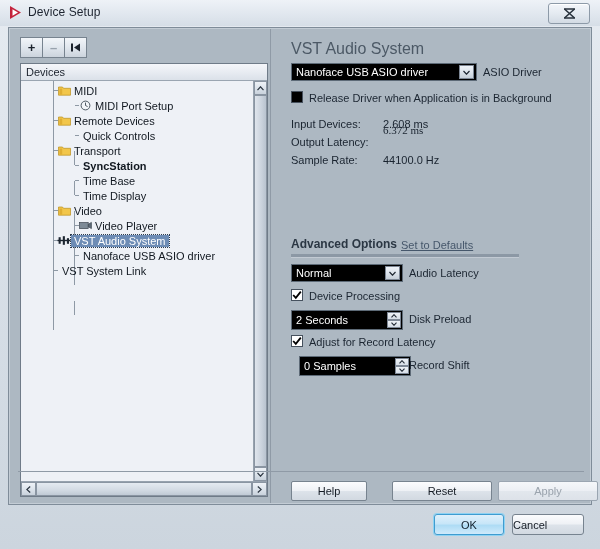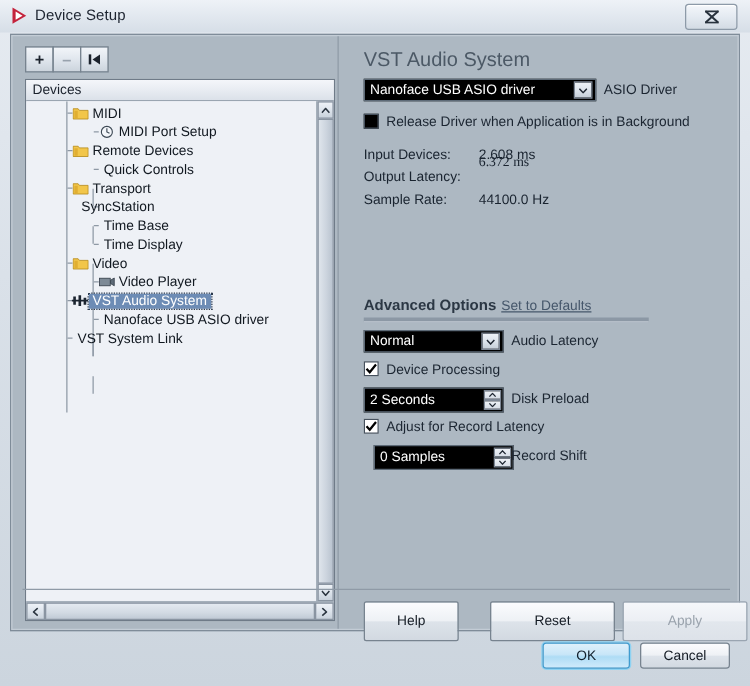--- a/index.html
+++ b/index.html
@@ -186,21 +186,21 @@
   .adv-link{
     position:absolute;left:128px;top:211px;font-size:11px;color:#46576b;
     text-decoration:underline;cursor:pointer;
   }
   .adv-rule{
     position:absolute;left:18px;top:226px;width:228px;height:3px;
     background:#8c98a5;border-bottom:1px solid #c2cad3;
   }
   
   .pbtn{
-    position:absolute;height:32px;
+    position:absolute;height:20px;
     background:linear-gradient(180deg,#fbfcfe 0%,#eef1f5 48%,#dde3ea 52%,#d2d9e1 100%);
     border:1px solid #77838f;border-radius:2px;
     font-size:11px;color:#141b24;
     display:flex;align-items:center;justify-content:center;
     cursor:pointer;box-sizing:border-box;
   }
   .pbtn.disabled{color:#9aa3ad;border-color:#9aa5b1;cursor:default;
     background:linear-gradient(180deg,#f5f7fa 0%,#eceff4 48%,#e2e7ed 52%,#dde2e9 100%);}
   .btn-sep{
     position:absolute;left:9px;top:471px;width:566px;height:1px;background:#8f9aa6;
@@ -215,21 +215,21 @@
     box-shadow:0 0 0 1px #8ed2f2;
     font-size:11px;color:#12202c;
     display:flex;align-items:center;justify-content:center;cursor:pointer;
     box-sizing:border-box;
   }
   .cancelbtn{
     position:absolute;left:512px;top:514px;width:72px;height:21px;
     background:linear-gradient(180deg,#fbfcfe 0%,#eef1f5 48%,#dde3ea 52%,#d2d9e1 100%);
     border:1px solid #77838f;border-radius:3px;
     font-size:11px;color:#141b24;
-    display:flex;align-items:center;justify-content:center;cursor:pointer;
+    display:flex;align-items:center;justify-content:flex-start;cursor:pointer;
     box-sizing:border-box;
   }
 </style>
 </head>
 <body>
 
 <div class="window">
 
   <div class="titlebar">
     <span class="title-icon">
@@ -317,21 +317,21 @@
           <div class="tnode" style="left: 36px; top: 62px;">
             <span class="ticon">
               <svg width="13" height="11" viewBox="0 0 13 11">
                 <path d="M0.5 2 L4.5 2 L5.5 3.3 L12.5 3.3 L12.5 10.2 L0.5 10.2 Z" fill="#f2c64a" stroke="#b98f20" stroke-width="0.7"></path>
                 <path d="M1.5 3.6 L4.2 3.6 L4.2 9.6 L1.5 9.6 Z" fill="#e0ae32"></path>
               </svg>
             </span>
             <span class="tlabel">Transport</span>
           </div>
           <div class="tline h" style="left: 54px; top: 84px; width: 4px;"></div>
-          <div class="tnode" style="left: 39px; top: 77px;">
+          <div class="tnode" style="left: 57px; top: 77px; font-weight: bold;">
             <span class="ticon" style="width: 2px;"></span>
             <span class="tlabel">SyncStation</span>
           </div>
           <div class="tline h" style="left: 54px; top: 99px; width: 4px;"></div>
           <div class="tnode" style="left: 57px; top: 92px;">
             <span class="ticon" style="width: 2px;"></span>
             <span class="tlabel">Time Base</span>
           </div>
           <div class="tline h" style="left: 54px; top: 114px; width: 4px;"></div>
           <div class="tnode" style="left: 57px; top: 107px;">

